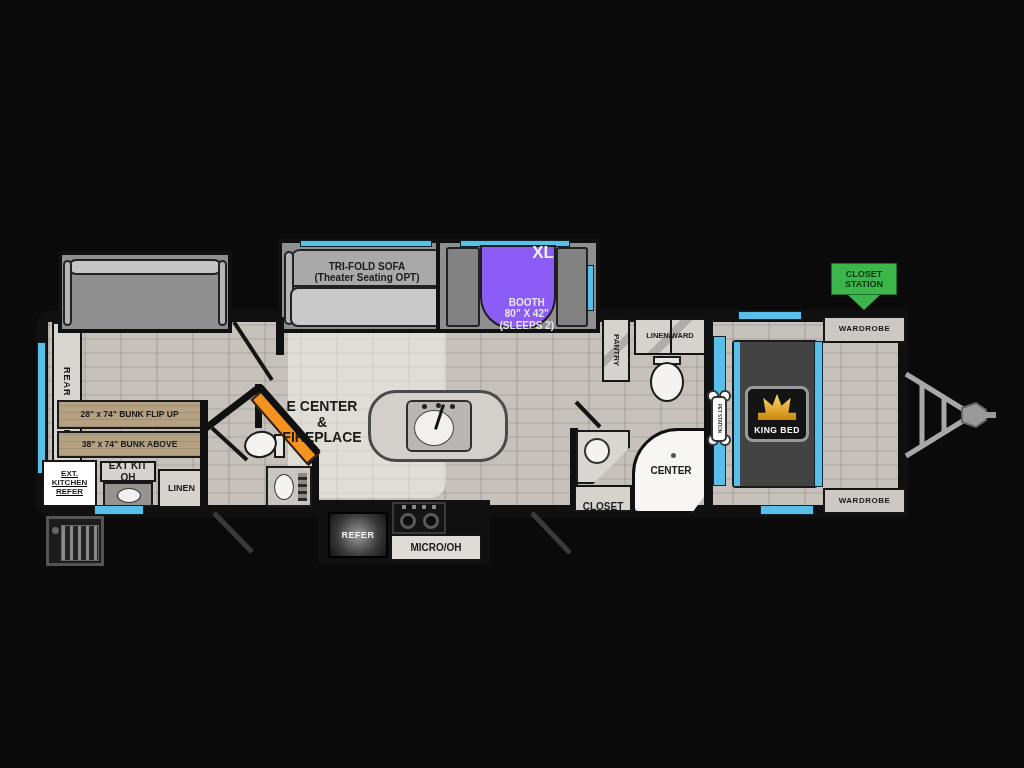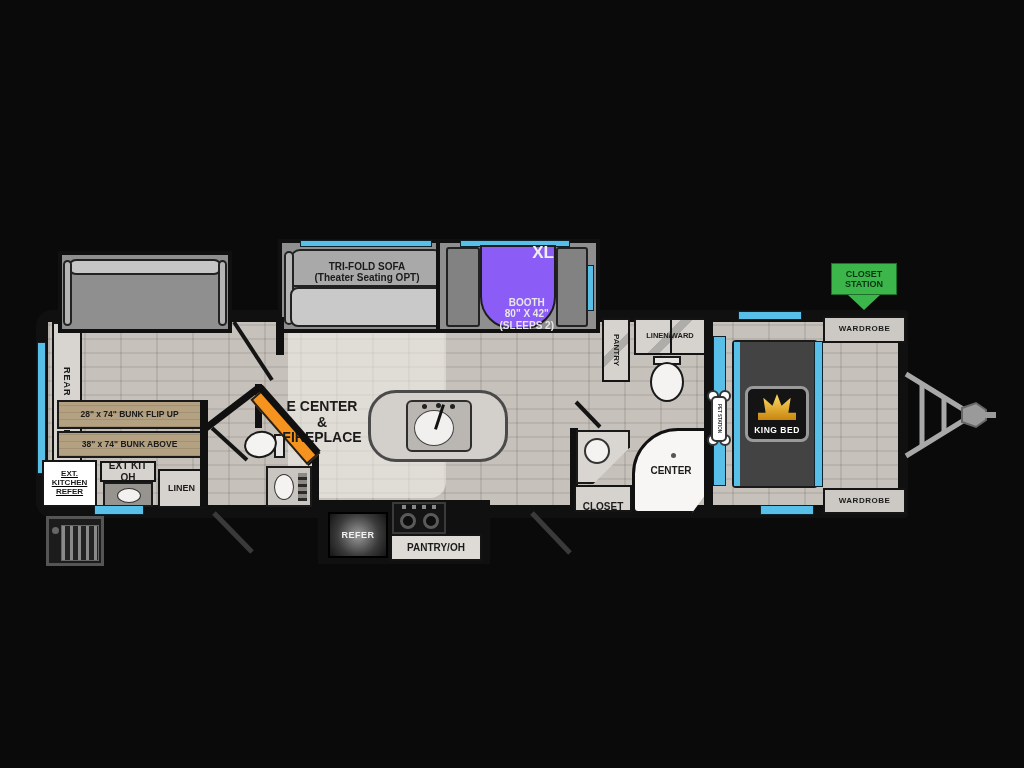--- a/index.html
+++ b/index.html
@@ -123,21 +123,21 @@
               background:radial-gradient(circle at 50% 50%, #9b9b9b 0%, #3a3a3a 60%, #151515 100%);
               display:flex;align-items:center;justify-content:center;">
     <span class="lbl" style="color:#f2f2f2;font-size:9px;letter-spacing:.5px;">REFER</span>
   </div>
   <div class="a" style="left:392px;top:502px;width:54px;height:32px;background:#141414;border:2px solid #3a3a3a;">
     <div class="a" style="left:6px;top:9px;width:16px;height:16px;border:3px solid #5a5a5a;border-radius:50%;background:#0d0d0d;"></div>
     <div class="a" style="left:29px;top:9px;width:16px;height:16px;border:3px solid #5a5a5a;border-radius:50%;background:#0d0d0d;"></div>
     <div class="a" style="left:8px;top:1px;width:36px;height:4px;background:repeating-linear-gradient(90deg,#888 0 4px,#111 4px 10px);"></div>
   </div>
   <div class="a cab" style="left:390px;top:534px;width:92px;height:27px;background:#dedbd6;">
-    <span class="lbl" style="font-size:10px;">PANTRY/OH</span>
+    <span class="lbl" style="font-size:10px;">MICRO/OH</span>
   </div>
 
   <div class="a wall" style="left:570px;top:428px;width:8px;height:80px;"></div>
   <div class="a" style="left:576px;top:430px;width:54px;height:54px;background:#d9d6d1;border:2px solid #1a1a1a;
               clip-path:polygon(0 0,100% 0,100% 32%,32% 100%,0 100%);">
     <div class="a" style="left:6px;top:6px;width:26px;height:26px;background:#f4f3f1;border:2px solid #333;border-radius:50%;"></div>
   </div>
   <div class="a cab" style="left:574px;top:485px;width:58px;height:27px;">
     <span class="lbl" style="font-size:10px;margin-top:16px;">CLOSET</span>
   </div>

